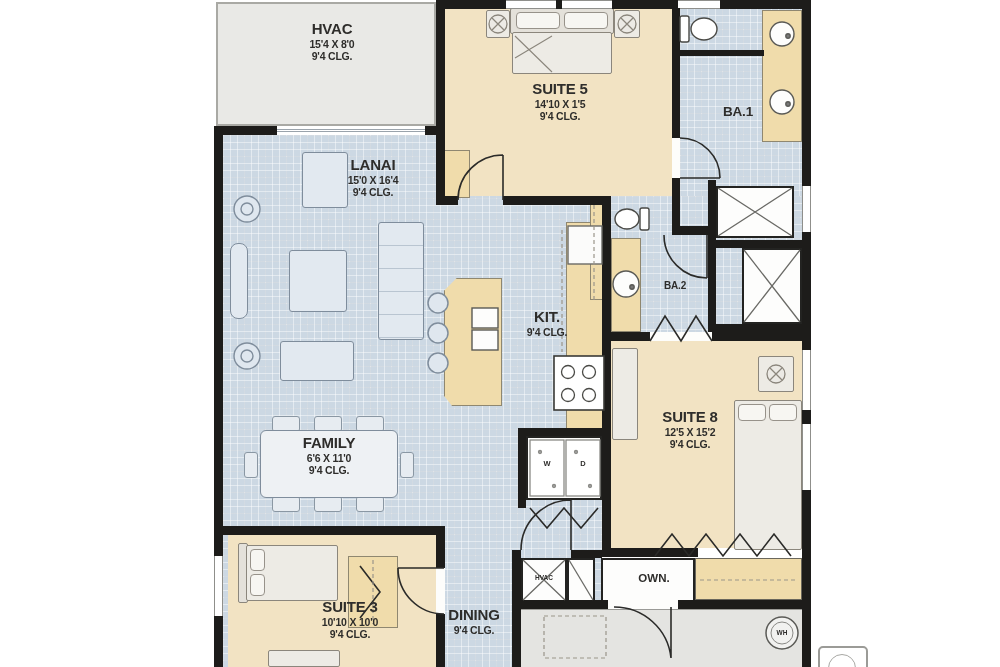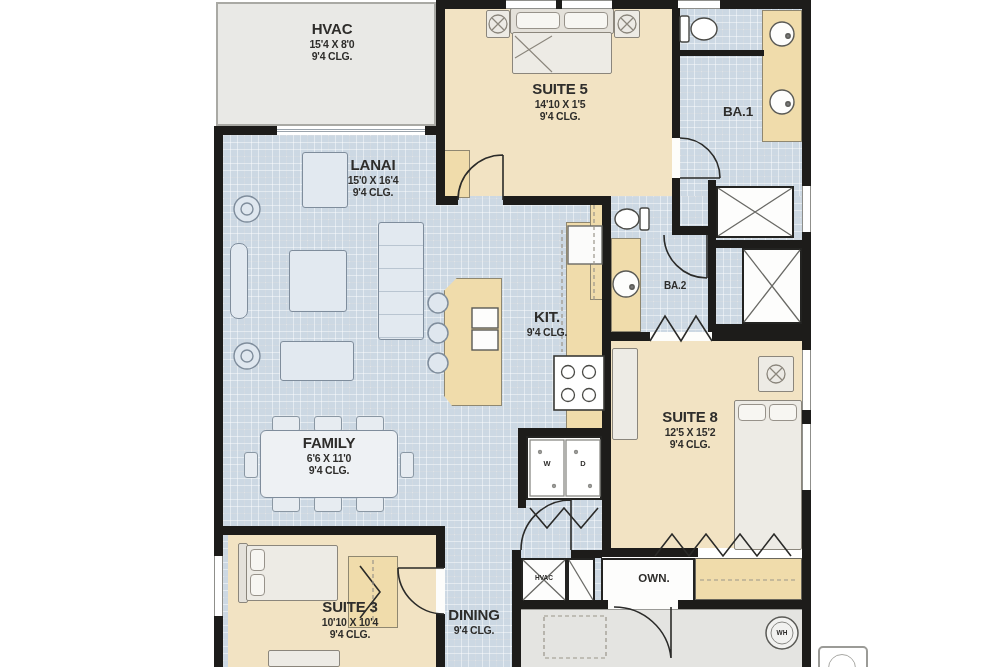--- a/index.html
+++ b/index.html
@@ -267,21 +267,21 @@
     <span class="dt">12'5 X 15'2</span>
     <span class="dt">9'4 CLG.</span>
   </div>
   <div class="lbl" style="left:119px;top:434px;">
     <span class="nm">FAMILY</span>
     <span class="dt">6'6 X 11'0</span>
     <span class="dt">9'4 CLG.</span>
   </div>
   <div class="lbl" style="left:92px;top:598px;margin-left:48px;">
     <span class="nm">SUITE 3</span>
-    <span class="dt">10'10 X 10'4</span>
+    <span class="dt">10'10 X 10'0</span>
     <span class="dt">9'4 CLG.</span>
   </div>
   <div class="lbl" style="left:264px;top:606px;">
     <span class="nm">DINING</span>
     <span class="dt">9'4 CLG.</span>
   </div>
   <div class="sm" style="left:391px;top:572px;width:106px;font-size:11.5px;">OWN.</div>
   <div class="sm" style="left:311px;top:574px;width:46px;font-size:6.5px;">HVAC</div>
   <div class="sm" style="left:556px;top:629px;width:32px;font-size:6.5px;">WH</div>
   <div class="sm" style="left:325px;top:459px;width:24px;font-size:7.5px;">W</div>

